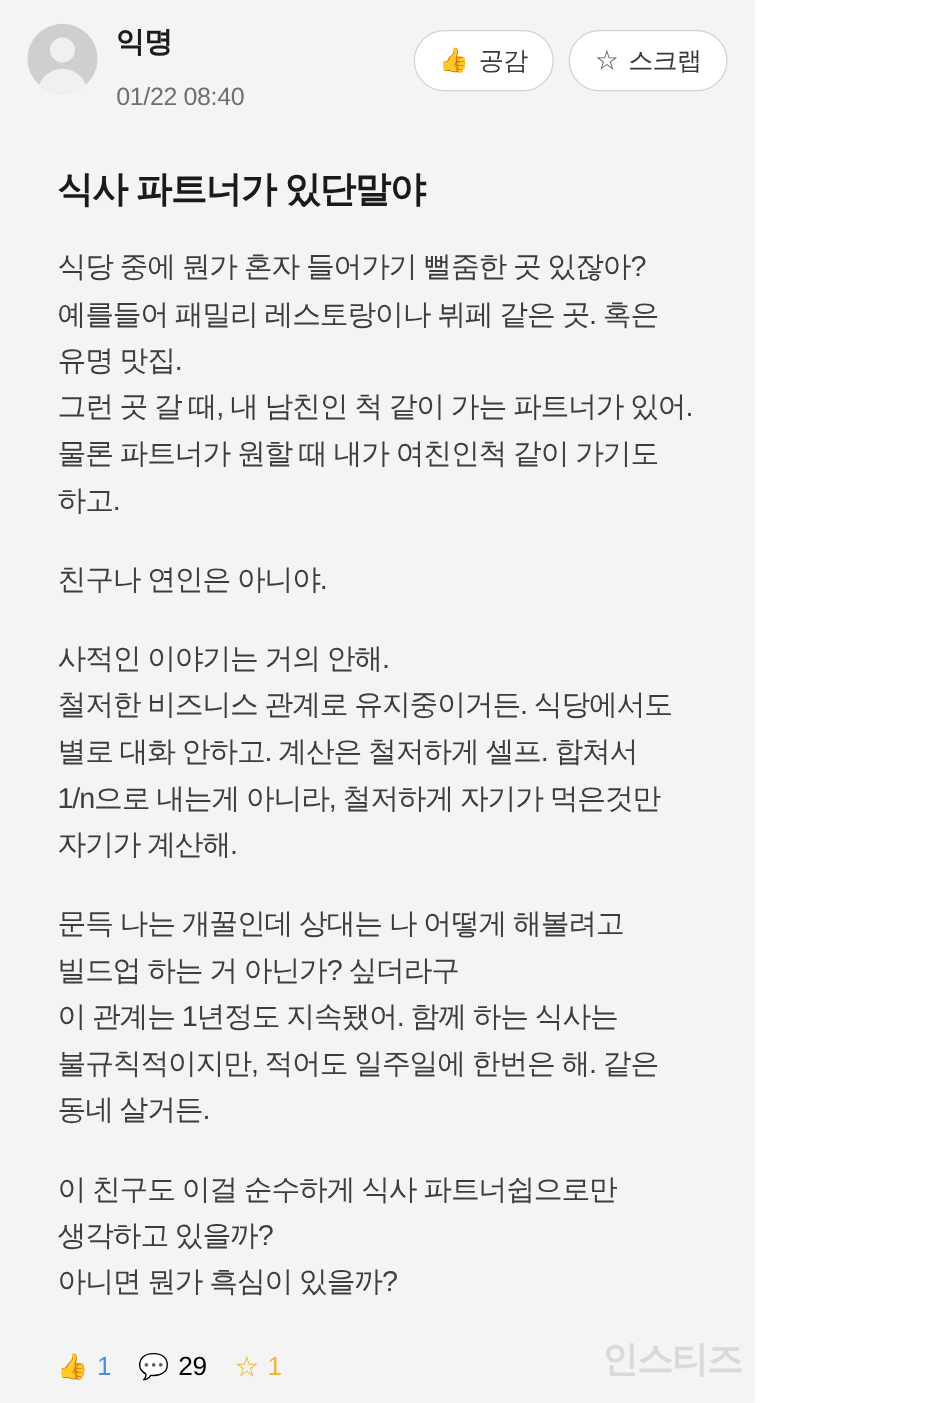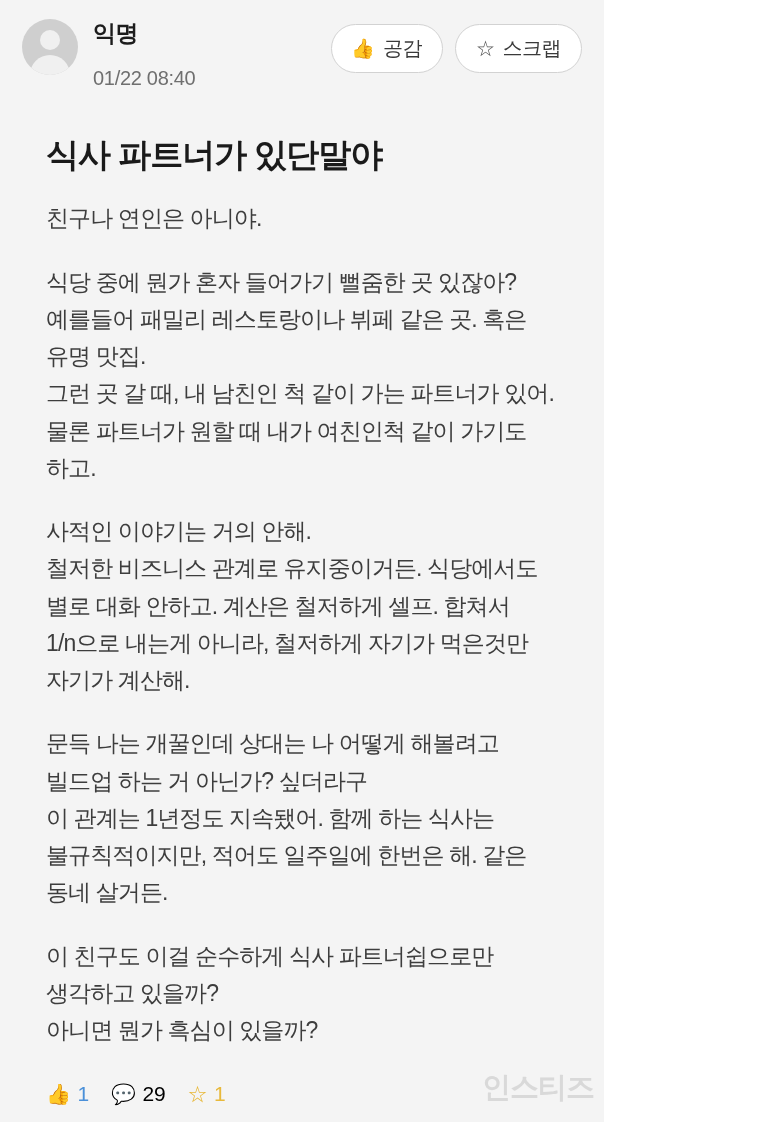--- a/index.html
+++ b/index.html
@@ -110,21 +110,21 @@
   .ico.star { color: #5a5a5a; }
 
   
   .post-body {
     background: #f4f4f4;
     padding: 16px 46px 0 46px;
     flex: 1 1 auto;
     overflow: hidden;
   }
   .post-title {
-    font-size: 33px;
+    font-size: 29px;
     font-weight: bold;
     color: #1a1a1a;
     letter-spacing: -1px;
     margin: 14px 0 24px 0;
     line-height: 1.3;
   }
   .post-paragraph {
     font-size: 23px;
     line-height: 1.62;
     color: #3d3d3d;
@@ -195,23 +195,23 @@
       <div class="action-btn">
         <span class="ico star">☆</span>
         <span>스크랩</span>
       </div>
     </div>
   </div>
 
   <div class="post-body">
     <h1 class="post-title">식사 파트너가 있단말야</h1>
 
-    <p class="post-paragraph">친구나 연인은 아니야.</p>
     <p class="post-paragraph">식당 중에 뭔가 혼자 들어가기 뻘줌한 곳 있잖아? 예를들어 패밀리 레스토랑이나 뷔페 같은 곳. 혹은 유명 맛집.
 그런 곳 갈 때, 내 남친인 척 같이 가는 파트너가 있어. 물론 파트너가 원할 때 내가 여친인척 같이 가기도 하고.</p>
+    <p class="post-paragraph">친구나 연인은 아니야.</p>
     <p class="post-paragraph">사적인 이야기는 거의 안해.
 철저한 비즈니스 관계로 유지중이거든. 식당에서도 별로 대화 안하고. 계산은 철저하게 셀프. 합쳐서 1/n으로 내는게 아니라, 철저하게 자기가 먹은것만 자기가 계산해.</p>
     <p class="post-paragraph">문득 나는 개꿀인데 상대는 나 어떻게 해볼려고 빌드업 하는 거 아닌가? 싶더라구
 이 관계는 1년정도 지속됐어. 함께 하는 식사는 불규칙적이지만, 적어도 일주일에 한번은 해. 같은 동네 살거든.</p>
     <p class="post-paragraph">이 친구도 이걸 순수하게 식사 파트너쉽으로만 생각하고 있을까?
 아니면 뭔가 흑심이 있을까?</p>
   </div>
 
   <div class="post-footer">
     <div class="stat like">

